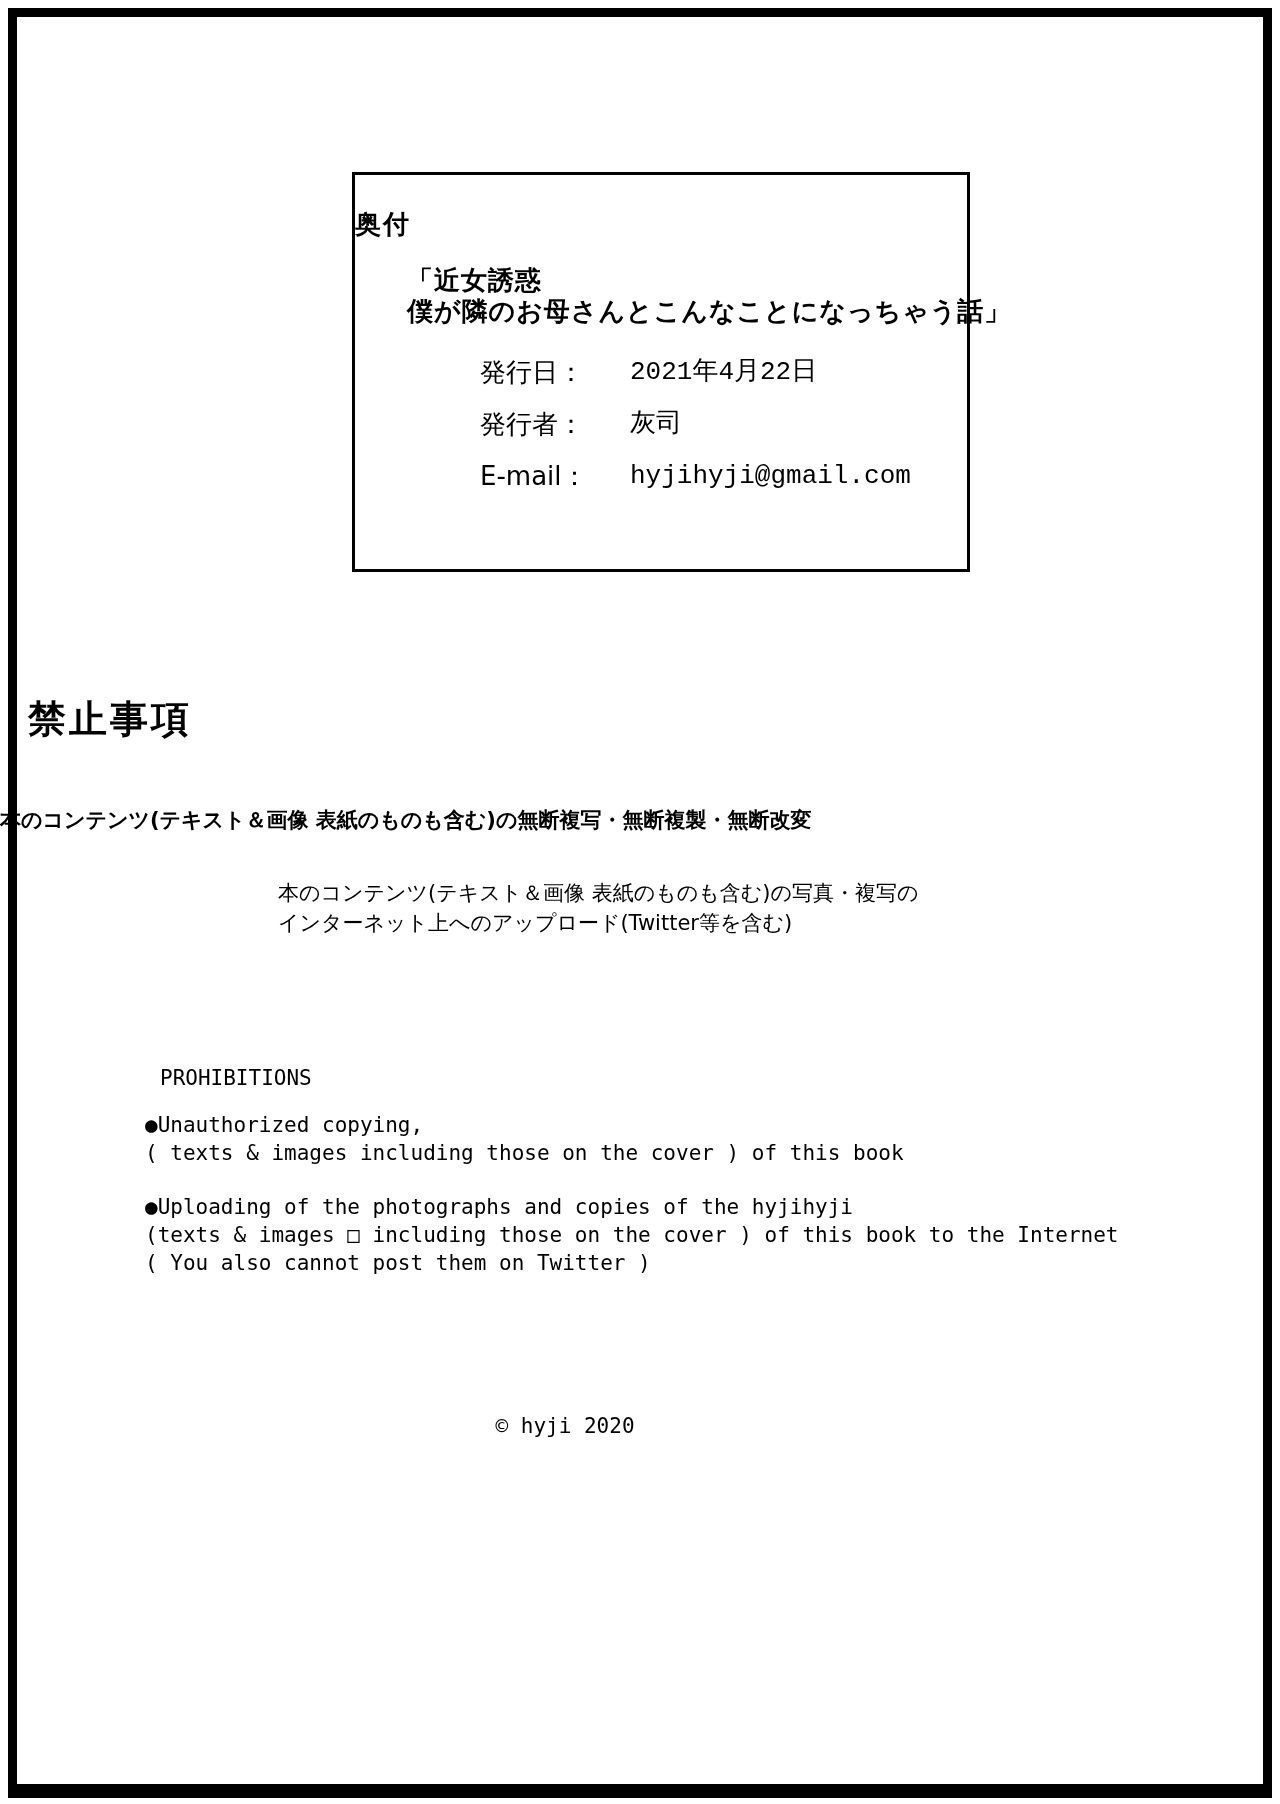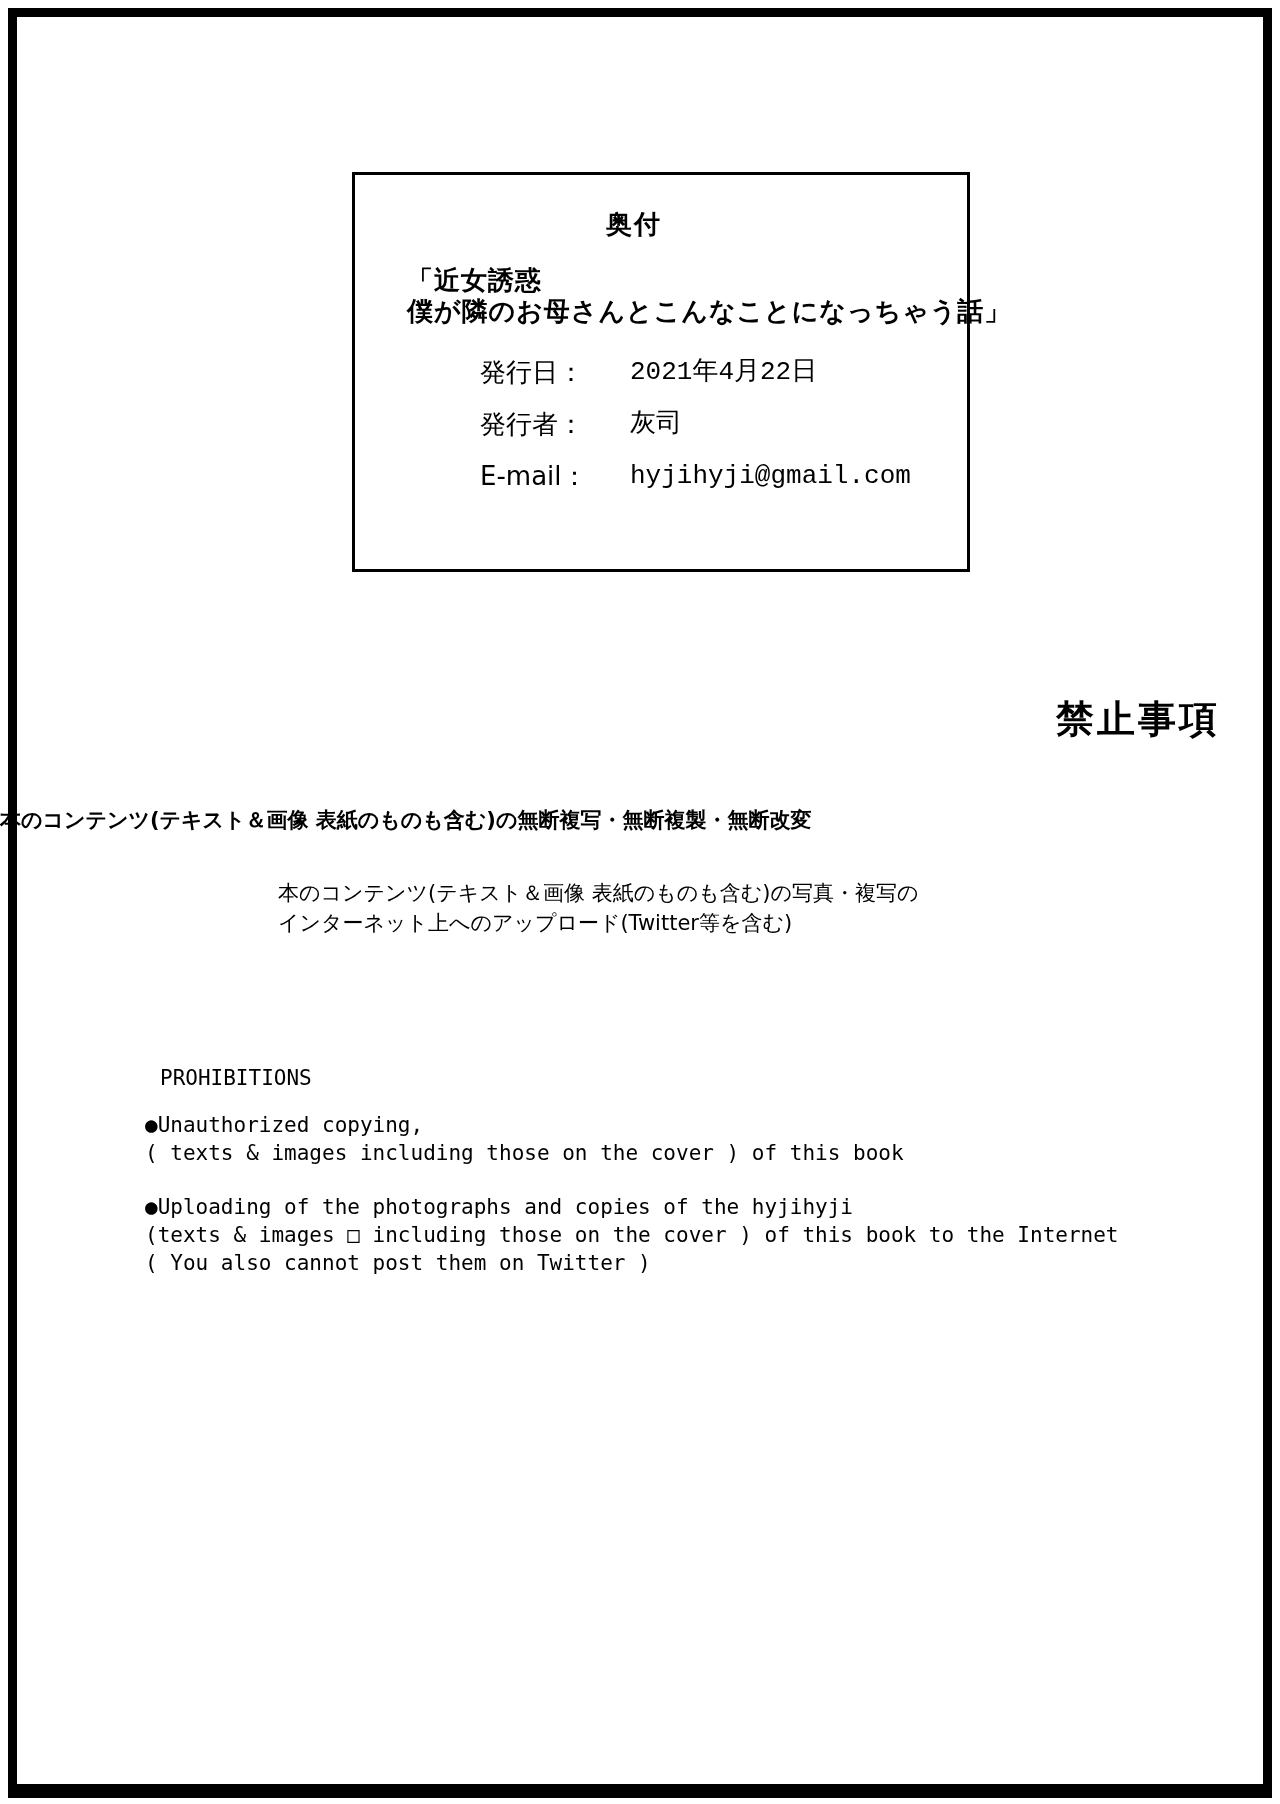--- a/index.html
+++ b/index.html
@@ -35,21 +35,21 @@
     border: 3px solid #000000;
     background: #ffffff;
   }
   .box-heading {
     position: absolute;
     top: 32px;
     left: 0;
     width: 100%;
     padding-right: 54px;
     box-sizing: border-box;
-    text-align: center;
+    text-align: left;
     font-size: 26px;
     font-weight: bold;
     letter-spacing: 2px;
   }
   .title {
     position: absolute;
     top: 90px;
     left: 52px;
     font-family: "DejaVu Serif", serif;
     font-size: 26px;
@@ -78,24 +78,25 @@
     font-family: Liberation Mono, monospace;
   }
   
   .jp-heading {
     position: absolute;
     top: 694px;
     left: 0;
     width: 100%;
     padding-right: 60px;
     box-sizing: border-box;
-    text-align: right;
+    text-align: left;
     font-size: 38px;
     font-weight: bold;
     letter-spacing: 3px;
+    padding-left: 28px;
   }
   .jp-line1 {
     position: absolute;
     top: 806px;
     left: 0;
     width: 100%;
     padding-right: 110px;
     box-sizing: border-box;
     text-align: left;
     font-size: 21px;
@@ -187,14 +188,15 @@
 
   <div class="en-block">
     <div>●Unauthorized copying,</div>
     <div>( texts &amp; images including those on the cover ) of this book</div>
     <div class="en-gap"></div>
     <div>●Uploading of the photographs and copies of the hyjihyji</div>
     <div>(texts &amp; images □ including those on the cover ) of this book to the Internet</div>
     <div>( You also cannot post them on Twitter  )</div>
   </div>
 
+  <div class="copyright">© hyji 2020</div>
 
 </div>
 
 </body></html>

